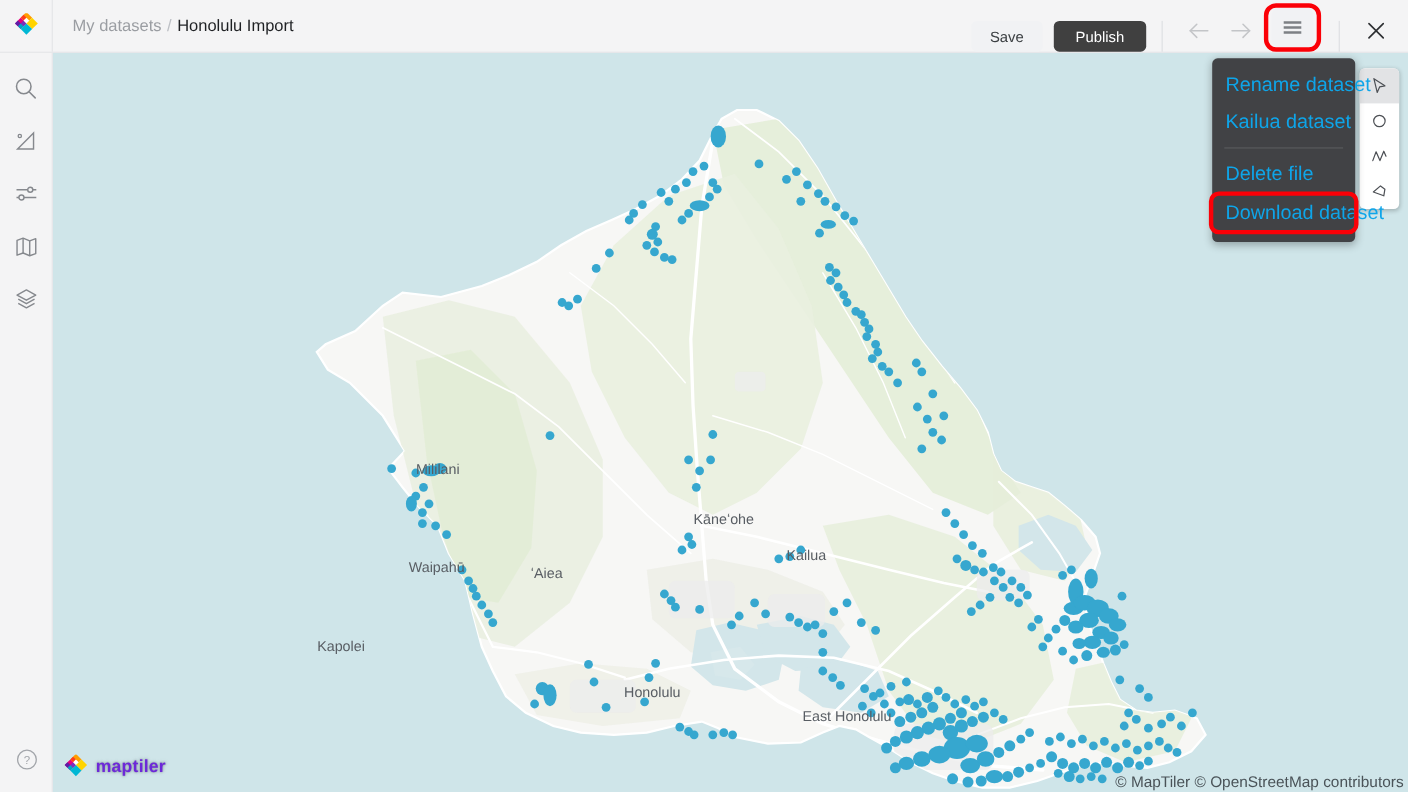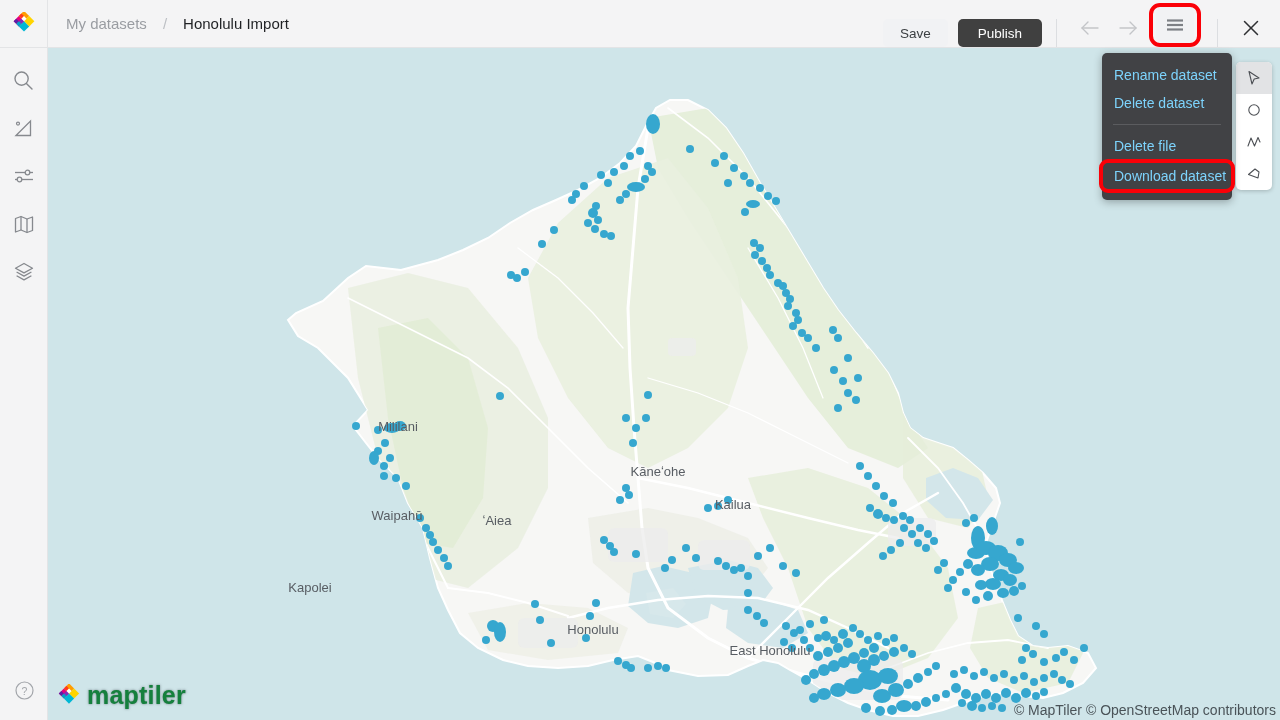--- a/index.html
+++ b/index.html
@@ -24,21 +24,21 @@
     width: 48px; height: 47px;
     display: flex; align-items: center; justify-content: center;
     border-right: 1px solid #e3e4e6;
     box-sizing: border-box;
   }
   .maptiler-mark { width: 22px; height: 24px; display:block; }
 
   #breadcrumb {
     margin-left: 18px;
     font-size: 15px;
-    display: flex; align-items: center; gap: 16px;
+    display: flex; align-items: center; gap: 5px;
     white-space: nowrap;
   }
   .crumb-parent { color: #9a9da2; }
   .crumb-sep { color: #bcbfc4; }
   .crumb-current { color: #1f2124; }
 
   #header-right {
     margin-left: auto; display: flex; align-items: flex-end;
     height: 100%; padding-right: 10px;
   }
@@ -106,21 +106,21 @@
     overflow: hidden;
   }
   #map svg { display: block; }
 
   #map-logo {
     position: absolute; left: 10px; bottom: 10px;
     display: flex; align-items: center; gap: 7px;
     z-index: 6;
   }
   #map-logo .wordmark {
-    font-size: 25px; font-weight: bold; color: #15803d;
+    font-size: 16px; font-weight: bold; color: #6d28d9;
     letter-spacing: .2px;
     text-shadow: 0 0 2px rgba(120,135,140,.75), 0 0 3px rgba(120,135,140,.55);
   }
   #attribution {
     position: absolute; right: 4px; bottom: 2px;
     font-size: 14px; color: #4a5358;
     z-index: 6;
     margin-top: 36px;
   }
 
@@ -146,21 +146,21 @@
     position: absolute; top: 53px; right: 48px;
     width: 130px;
     background: #414245;
     border-radius: 5px;
     padding: 8px 0;
     z-index: 40;
     box-shadow: 0 2px 8px rgba(0,0,0,.3);
   }
   .menu-item {
     padding: 6px 12px;
-    font-size: 14px; color: #7dd3fc;
+    font-size: 18px; color: #0ea5e9;
     cursor: pointer; white-space: nowrap;
     position: relative;
   }
   .menu-sep {
     height: 1px; background: #5b5c5f; margin: 7px 11px;
   }
   #menu-item-download-wrap {
     position: relative;
     margin: 2px 0;
     text-align: center;
@@ -690,21 +690,21 @@
     </div>
     <div class="draw-tool">
       <svg class="ico" width="16" height="16" viewBox="0 0 16 16">
         <path d="M2.5 8.5 L9 3 L13 6 L12 12 Z" fill="none" stroke="#4d5055" stroke-width="1.1" stroke-linejoin="round"></path>
       </svg>
     </div>
   </div>
 
   <div id="dropdown">
     <div class="menu-item">Rename dataset</div>
-    <div class="menu-item">Delete dataset</div>
+    <div class="menu-item">Kailua dataset</div>
     <div class="menu-sep"></div>
     <div class="menu-item">Delete file</div>
     <div id="menu-item-download-wrap">
       <div class="menu-item">Download dataset</div>
       <div class="hl-ring"></div>
     </div>
   </div>
 
 </div>
 

